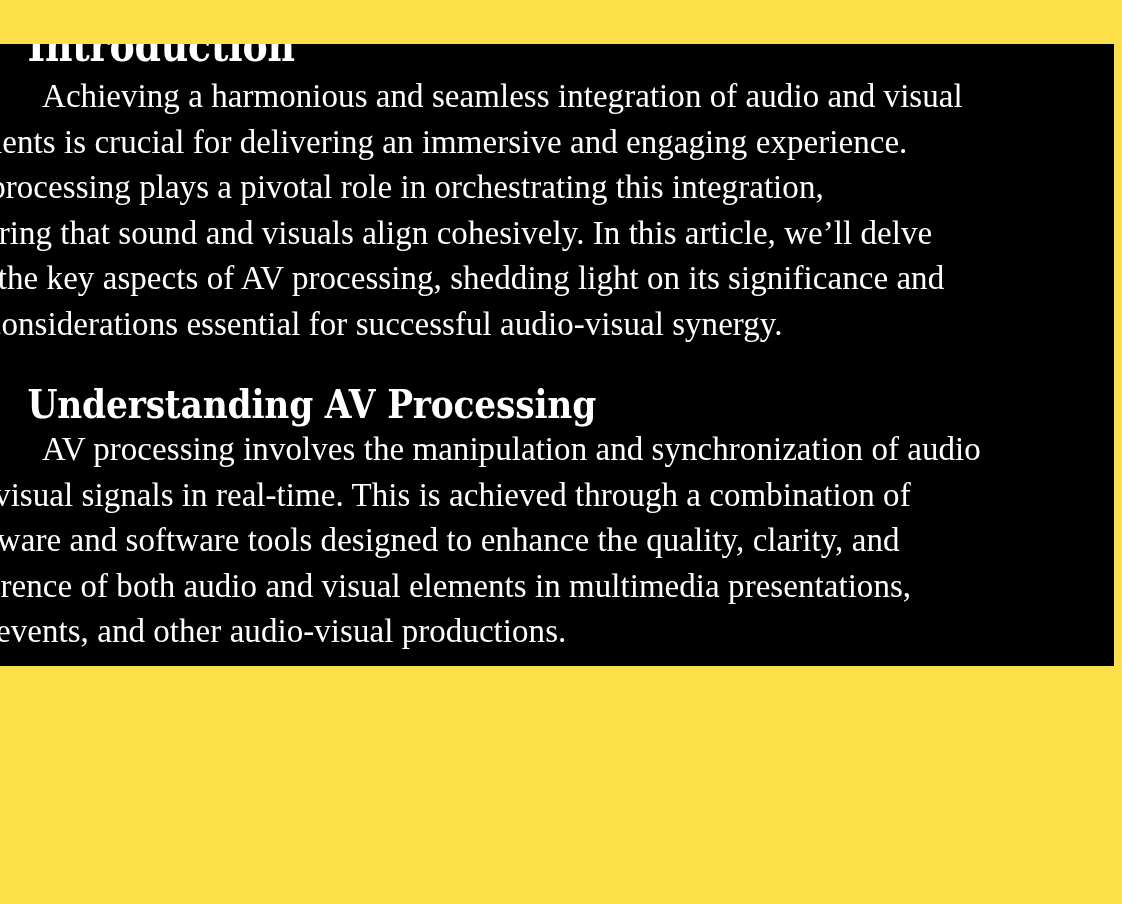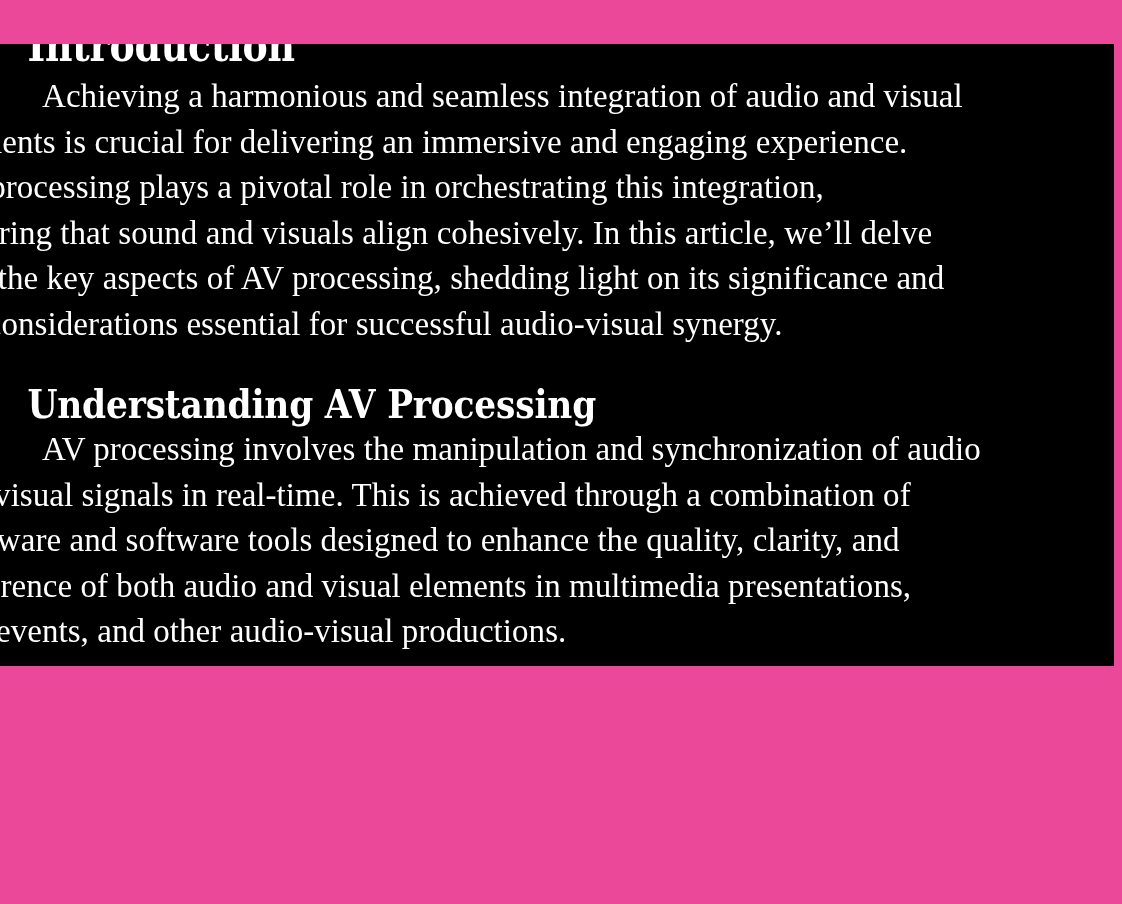--- a/index.html
+++ b/index.html
@@ -13,21 +13,21 @@
     height: 904px;
     overflow: hidden;
     font-family: "Liberation Serif", "DejaVu Serif", serif;
   }
 
   
   .page-canvas {
     position: relative;
     width: 1122px;
     height: 904px;
-    background: #ec4899;
+    background: #fde047;
   }
 
   
   .article-panel {
     position: absolute;
     left: 0px;
     top: 44px;
     width: 1114px;
     height: 622px;
     background: #000000;

